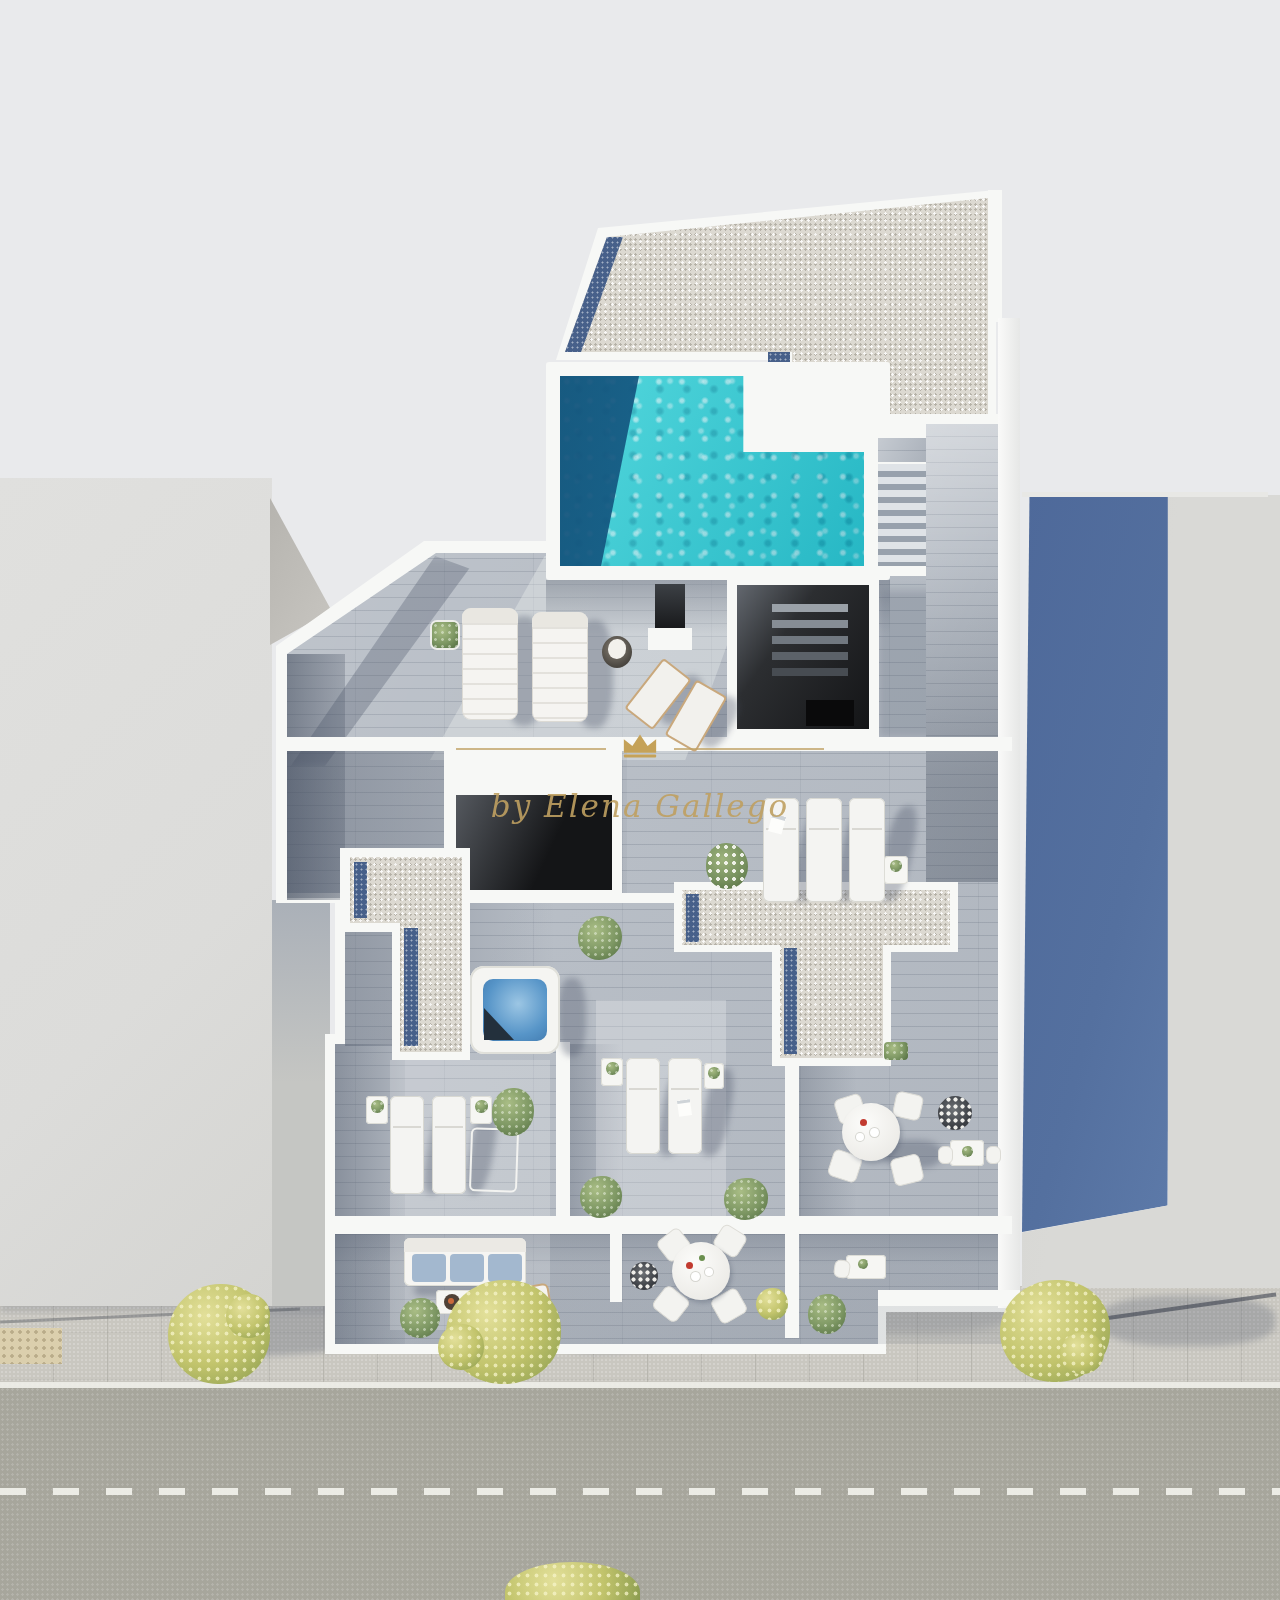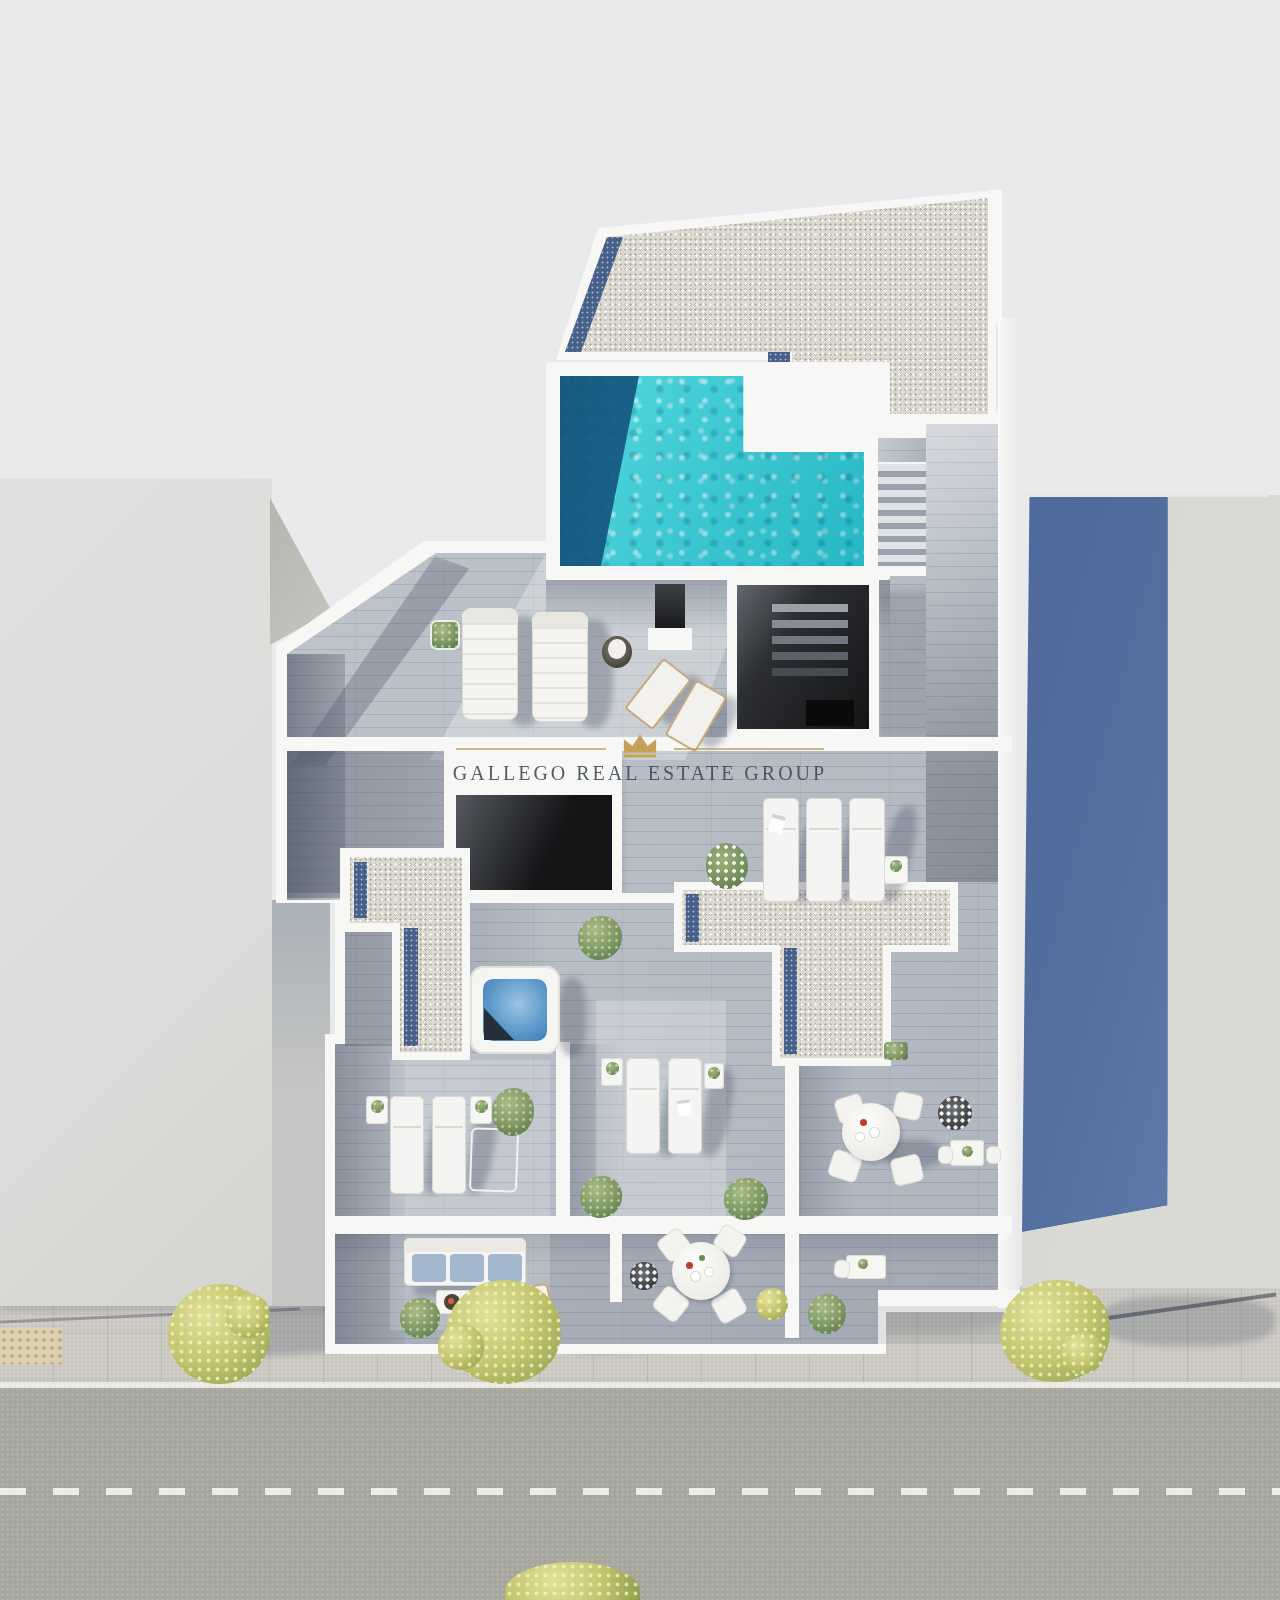--- a/index.html
+++ b/index.html
@@ -285,16 +285,16 @@
   </div>
   <div class="abs tree" style="left:505px;top:1562px;width:135px;height:60px;border-radius:50% 50% 0 0;"></div>
 
   <div class="abs" id="watermark">
     <svg style="position:absolute;left:201px;top:6px;" width="38" height="28" viewBox="0 0 40 28">
       <path d="M3 21 L3 7 L12 14 L20 2 L28 14 L37 7 L37 21 Z" fill="#c5a258"></path>
       <rect x="3" y="23" width="34" height="3" rx="1" fill="#c5a258"></rect>
     </svg>
     <div class="wm-line" style="left:36px;"></div>
     <div class="wm-line" style="left:254px;"></div>
-    <div id="wm-title">GALLEGO REAL ESTATE GROUP</div>
+    <div id="wm-script">by Elena Gallego</div>
   </div>
 
 </div>
 
 </body></html>

